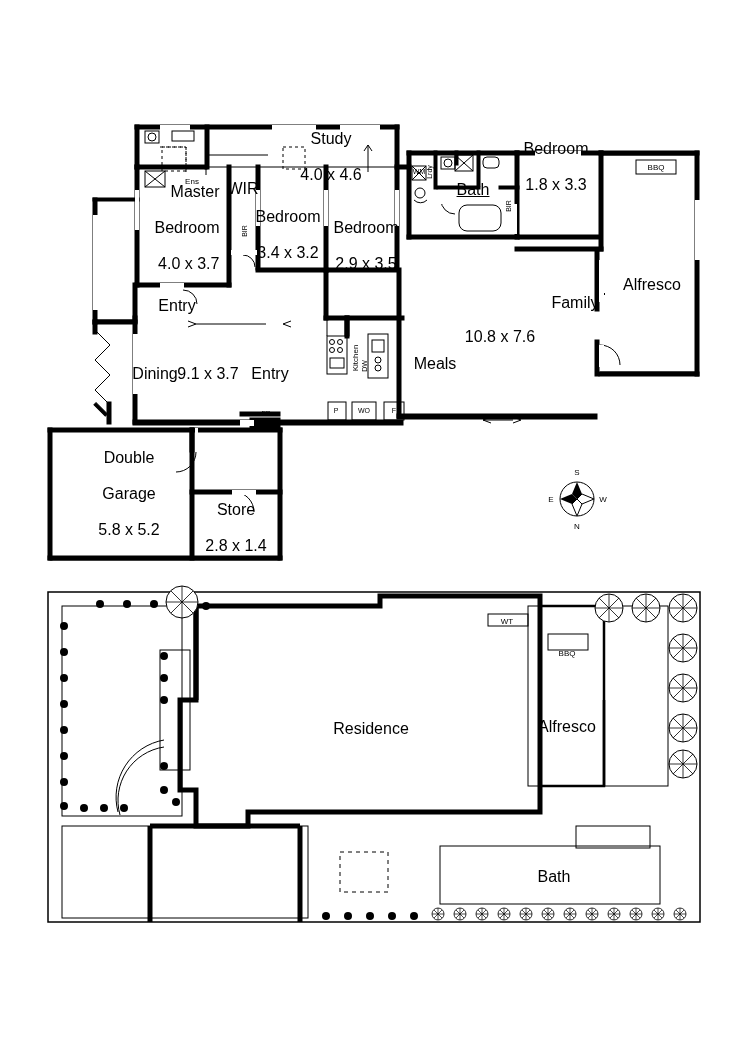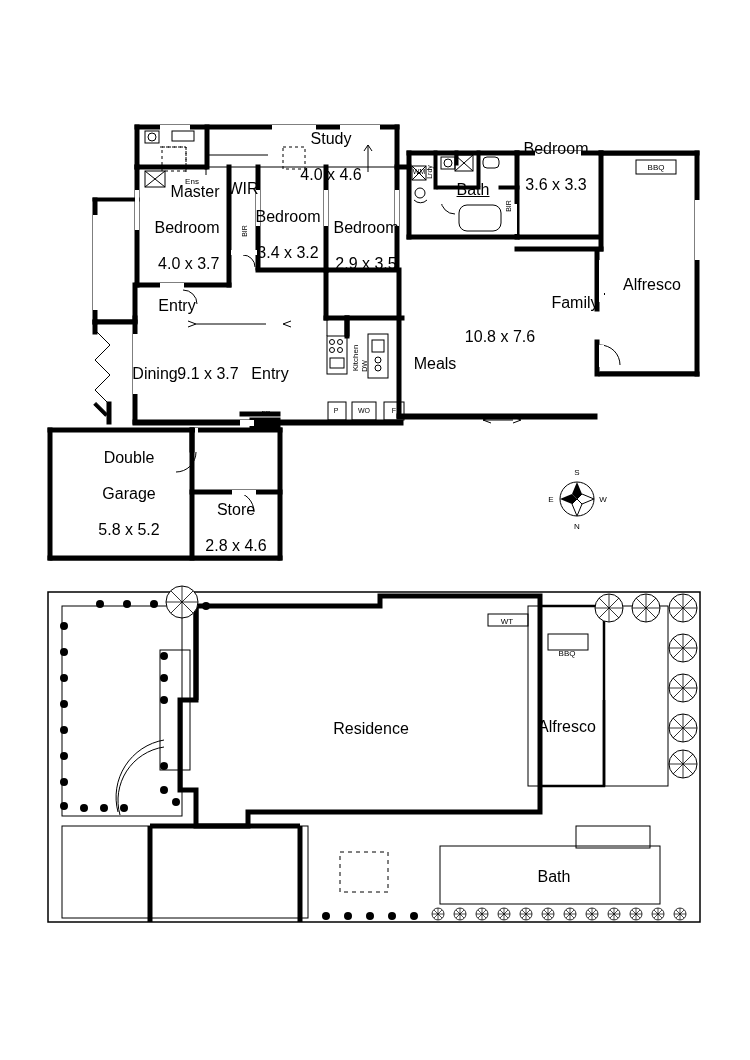--- a/index.html
+++ b/index.html
@@ -377,21 +377,21 @@
     <div>3.4 x 3.2</div>
   </div>
 
   <div class="lbl" style="left:366px; top:246px;">
     <div>Bedroom</div>
     <div>2.9 x 3.5</div>
   </div>
 
   <div class="lbl" style="left:556px; top:167px;">
     <div>Bedroom</div>
-    <div>3.6 x 3.3</div>
+    <div>1.8 x 3.3</div>
   </div>
 
   <div class="lbl" style="left:473px; top:190px;text-decoration:underline;"><span>Bath</span></div>
 
   <div class="lbl" style="left:552px; top:303px;padding-left:46px;"><span>Family</span></div>
   <div class="lbl" style="left:500px; top:337px;"><span>10.8 x 7.6</span></div>
 
   <div class="lbl" style="left:652px; top:285px;"><span>Alfresco</span></div>
 
   <div class="lbl" style="left:435px; top:364px;"><span>Meals</span></div>
@@ -405,21 +405,21 @@
   <div class="lbl" style="left:177px; top:306px;"><span>Entry</span></div>
 
   <div class="lbl" style="left:129px; top:494px;">
     <div>Double</div>
     <div>Garage</div>
     <div>5.8 x 5.2</div>
   </div>
 
   <div class="lbl" style="left:236px; top:528px;">
     <div>Store</div>
-    <div>2.8 x 4.6</div>
+    <div>2.8 x 1.4</div>
   </div>
 
   <div class="lbl tiny vert" style="left:245px; top:231px;"><span>BIR</span></div>
   <div class="lbl tiny vert" style="left:509px; top:206px;"><span>BIR</span></div>
   <div class="lbl tiny" style="left:419px; top:172px;"><span>WM</span></div>
   <div class="lbl tiny vert" style="left:430px; top:172px;"><span>Lrdy</span></div>
   <div class="lbl tiny vert" style="left:365px; top:366px;"><span>DW</span></div>
   <div class="lbl tiny" style="left:266px; top:414px;"><span>FP</span></div>
   <div class="lbl tiny" style="left:336px; top:411px;"><span>P</span></div>
   <div class="lbl tiny" style="left:364px; top:411px;"><span>WO</span></div>

